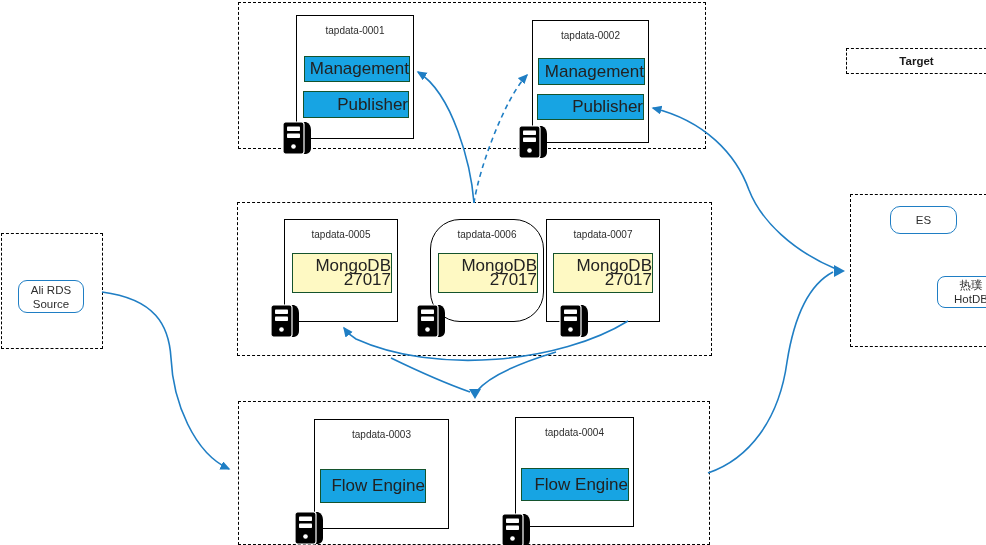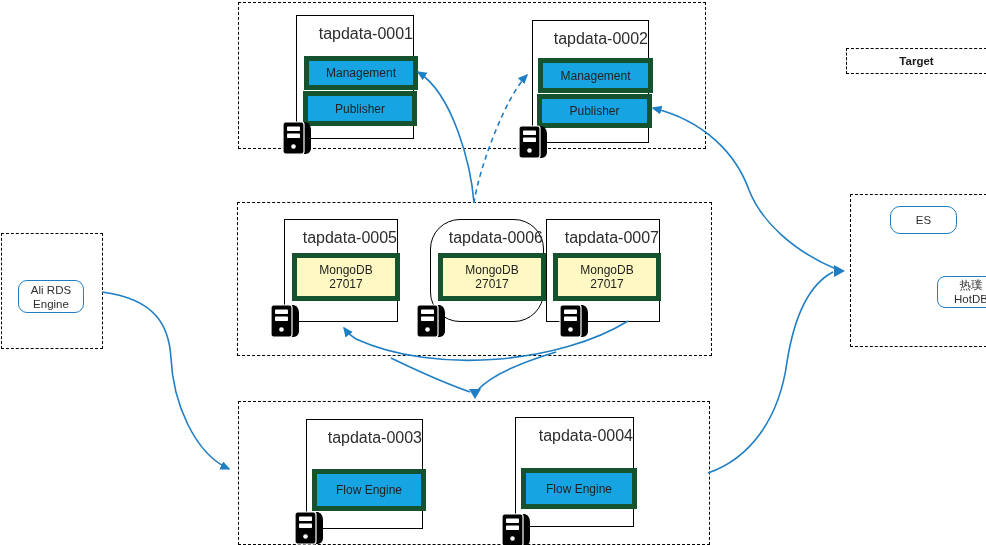--- a/index.html
+++ b/index.html
@@ -12,27 +12,27 @@
   }
   .label-box {
     position:absolute; border:1px dashed #000; display:flex;
     align-items:center; justify-content:center;
     font-size:11.5px; font-weight:bold; color:#1a1a1a;
   }
   .node {
     position:absolute; background:#fff; border:1px solid #000;
   }
   .node-title {
-    position:absolute; left:0; right:0; top:9px; text-align:right;
-    font-size:16px; color:#2d2d2d;
+    position:absolute; left:0; right:0; top:9px; text-align:center;
+    font-size:10px; color:#2d2d2d;
   }
   .comp {
-    position:absolute; border:5px solid #14532d; display:flex; flex-direction:column;
-    align-items:center; justify-content:center; text-align:center;
-    font-size:12px; color:#222; line-height:14px;
+    position:absolute; border:1px solid #14532d; display:flex; flex-direction:column;
+    align-items:flex-end; justify-content:center; text-align:center;
+    font-size:17px; color:#222; line-height:14px;
   }
   .comp.blue  { background:#17a4e3; }
   .comp.green { background:#fef9c3; }
   .rounded {
     position:absolute; background:#fff; border:1px solid #1f7ec4; border-radius:9px;
     display:flex; flex-direction:column; align-items:center; justify-content:center;
     text-align:center; font-size:11.5px; color:#2d2d2d; line-height:14px;
   }
   .server-icon { position:absolute; width:32px; height:36px; }
   #wires { position:absolute; left:0; top:0; z-index:6; pointer-events:none; }
@@ -89,36 +89,36 @@
     </div>
   </div>
   <div class="node" style="left:546px; top:219px; width:112px; height:101px;">
     <div class="node-title">tapdata-0007</div>
     <div class="comp green" style="left:6px; top:33px; width:98px; height:38px;">
       <span>MongoDB</span>
       <span>27017</span>
     </div>
   </div>
 
-  <div class="node" style="left:306px; top:419px; width:115px; height:108px;">
+  <div class="node" style="left:314px; top:419px; width:115px; height:108px;padding-left:18px;">
     <div class="node-title">tapdata-0003</div>
     <div class="comp blue" style="left:5px; top:49px; width:104px; height:32px;">
       <span>Flow Engine</span>
     </div>
   </div>
   <div class="node" style="left:515px; top:417px; width:117px; height:108px;">
     <div class="node-title">tapdata-0004</div>
     <div class="comp blue" style="left:5px; top:50px; width:106px; height:31px;">
       <span>Flow Engine</span>
     </div>
   </div>
 
   <div class="rounded" style="left:18px; top:280px; width:64px; height:31px;">
     <span>Ali RDS</span>
-    <span>Engine</span>
+    <span>Source</span>
   </div>
   <div class="rounded" style="left:890px; top:206px; width:65px; height:26px;border-radius:10px;">
     <span>ES</span>
   </div>
   <div class="rounded" style="left:937px; top:276px; width:66px; height:30px;border-radius:8px;">
     <span>热璞</span>
     <span>HotDB</span>
   </div>
 
   <svg class="server-icon" style="left:281px; top:120px;" viewBox="0 0 32 36">

